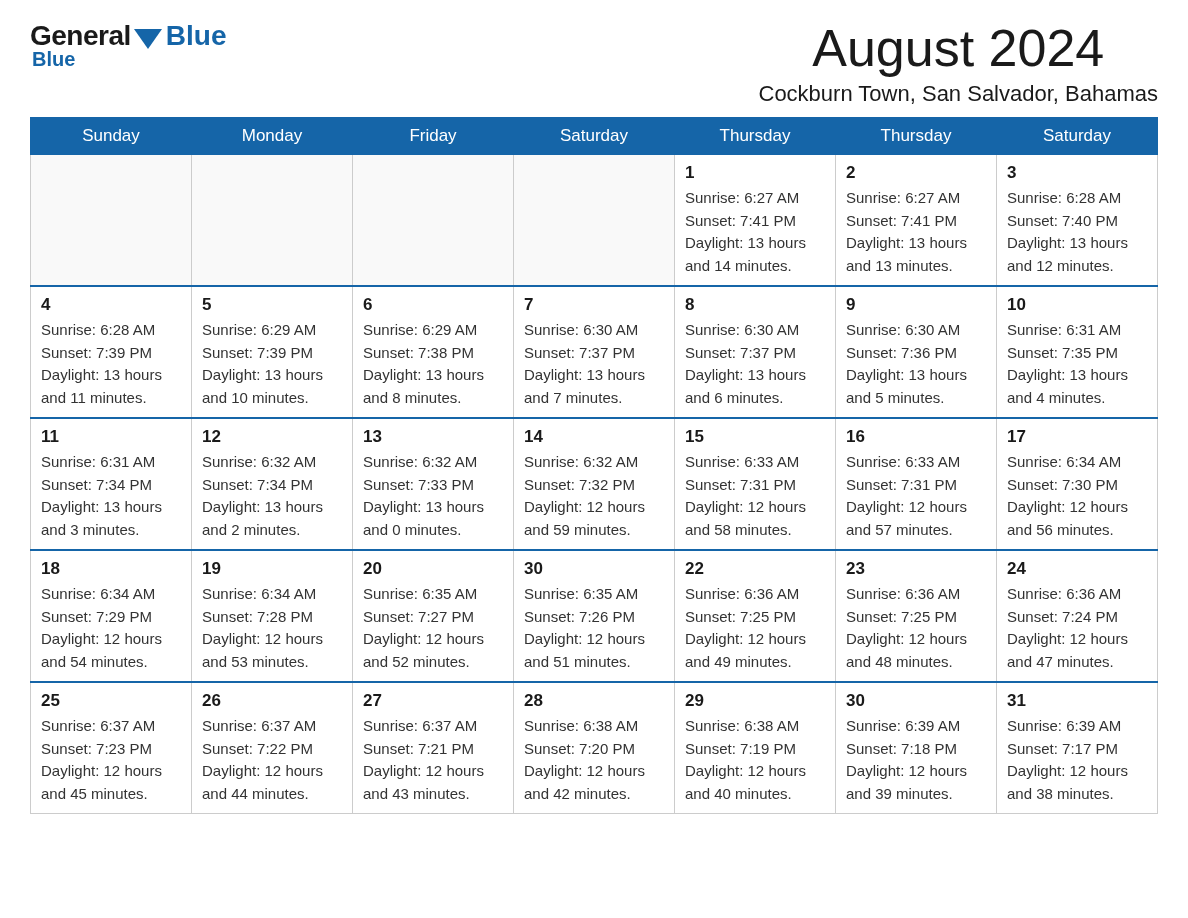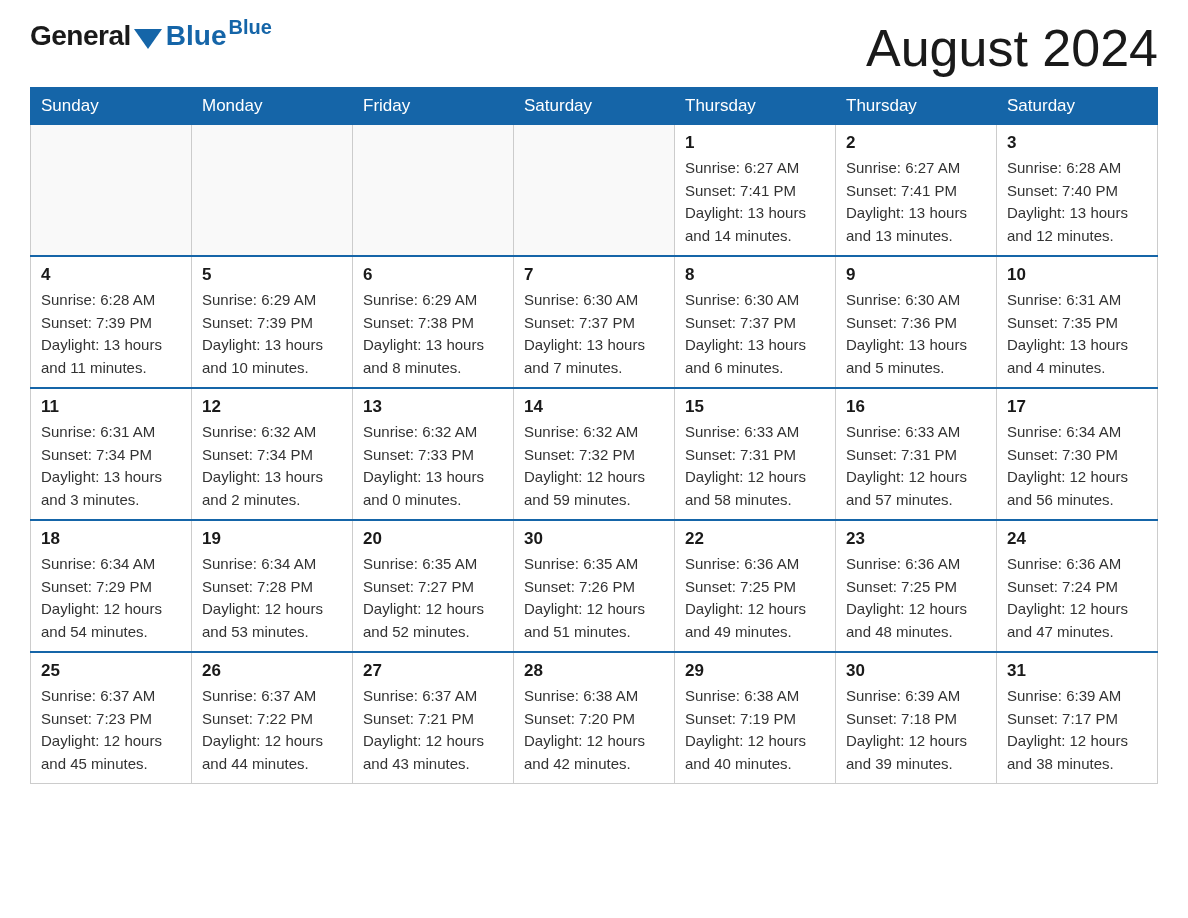--- a/index.html
+++ b/index.html
@@ -11,21 +11,21 @@
       padding: 20px 30px;
     }
     .header {
       display: flex;
       justify-content: space-between;
       align-items: flex-start;
       margin-bottom: 10px;
     }
     .logo {
       display: flex;
-      flex-direction: row;
+      flex-direction: column;
       align-items: flex-start;
     }
     .logo-top {
       display: flex;
       align-items: center;
     }
     .logo-general {
       font-size: 28px;
       font-weight: bold;
       color: #1a1a1a;
@@ -72,21 +72,21 @@
       border-collapse: collapse;
       border: 1px solid #999;
       margin-top: 10px;
     }
     .calendar th {
       background-color: #1565a8;
       color: #fff;
       font-size: 17px;
       font-weight: normal;
       padding: 8px 10px;
-      text-align: left;
+      text-align: center;
       border: 1px solid #1565a8;
     }
     .calendar td {
       vertical-align: top;
       padding: 8px 10px;
       border: 1px solid #ccc;
       width: calc(100% / 7);
       font-size: 13px;
       color: #333;
       min-height: 110px;
@@ -117,20 +117,21 @@
   <div class="logo">
     <div class="logo-top">
       <span class="logo-general">General</span>
       <div class="logo-triangle"></div>
       <span class="logo-blue">Blue</span>
     </div>
     <div class="logo-bottom">Blue</div>
   </div>
   <div class="title-section">
     <div class="month-title">August 2024</div>
+    <div class="location">Cockburn Town, San Salvador, Bahamas</div>
   </div>
 </div>
 
 <table class="calendar">
   <thead>
     <tr>
     <th>Sunday</th>
         <th>Monday</th>
         <th>Friday</th>
         <th>Saturday</th>

